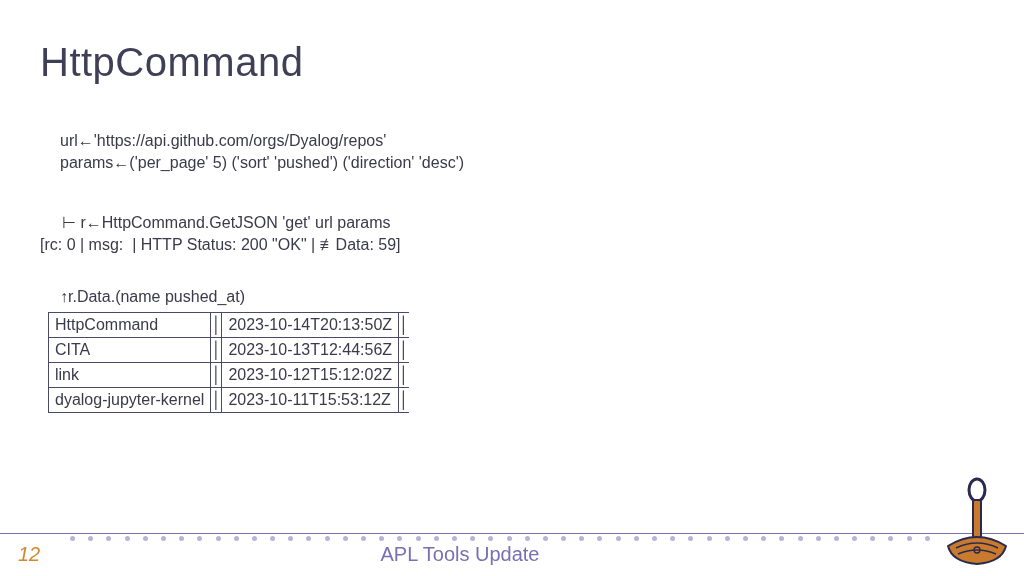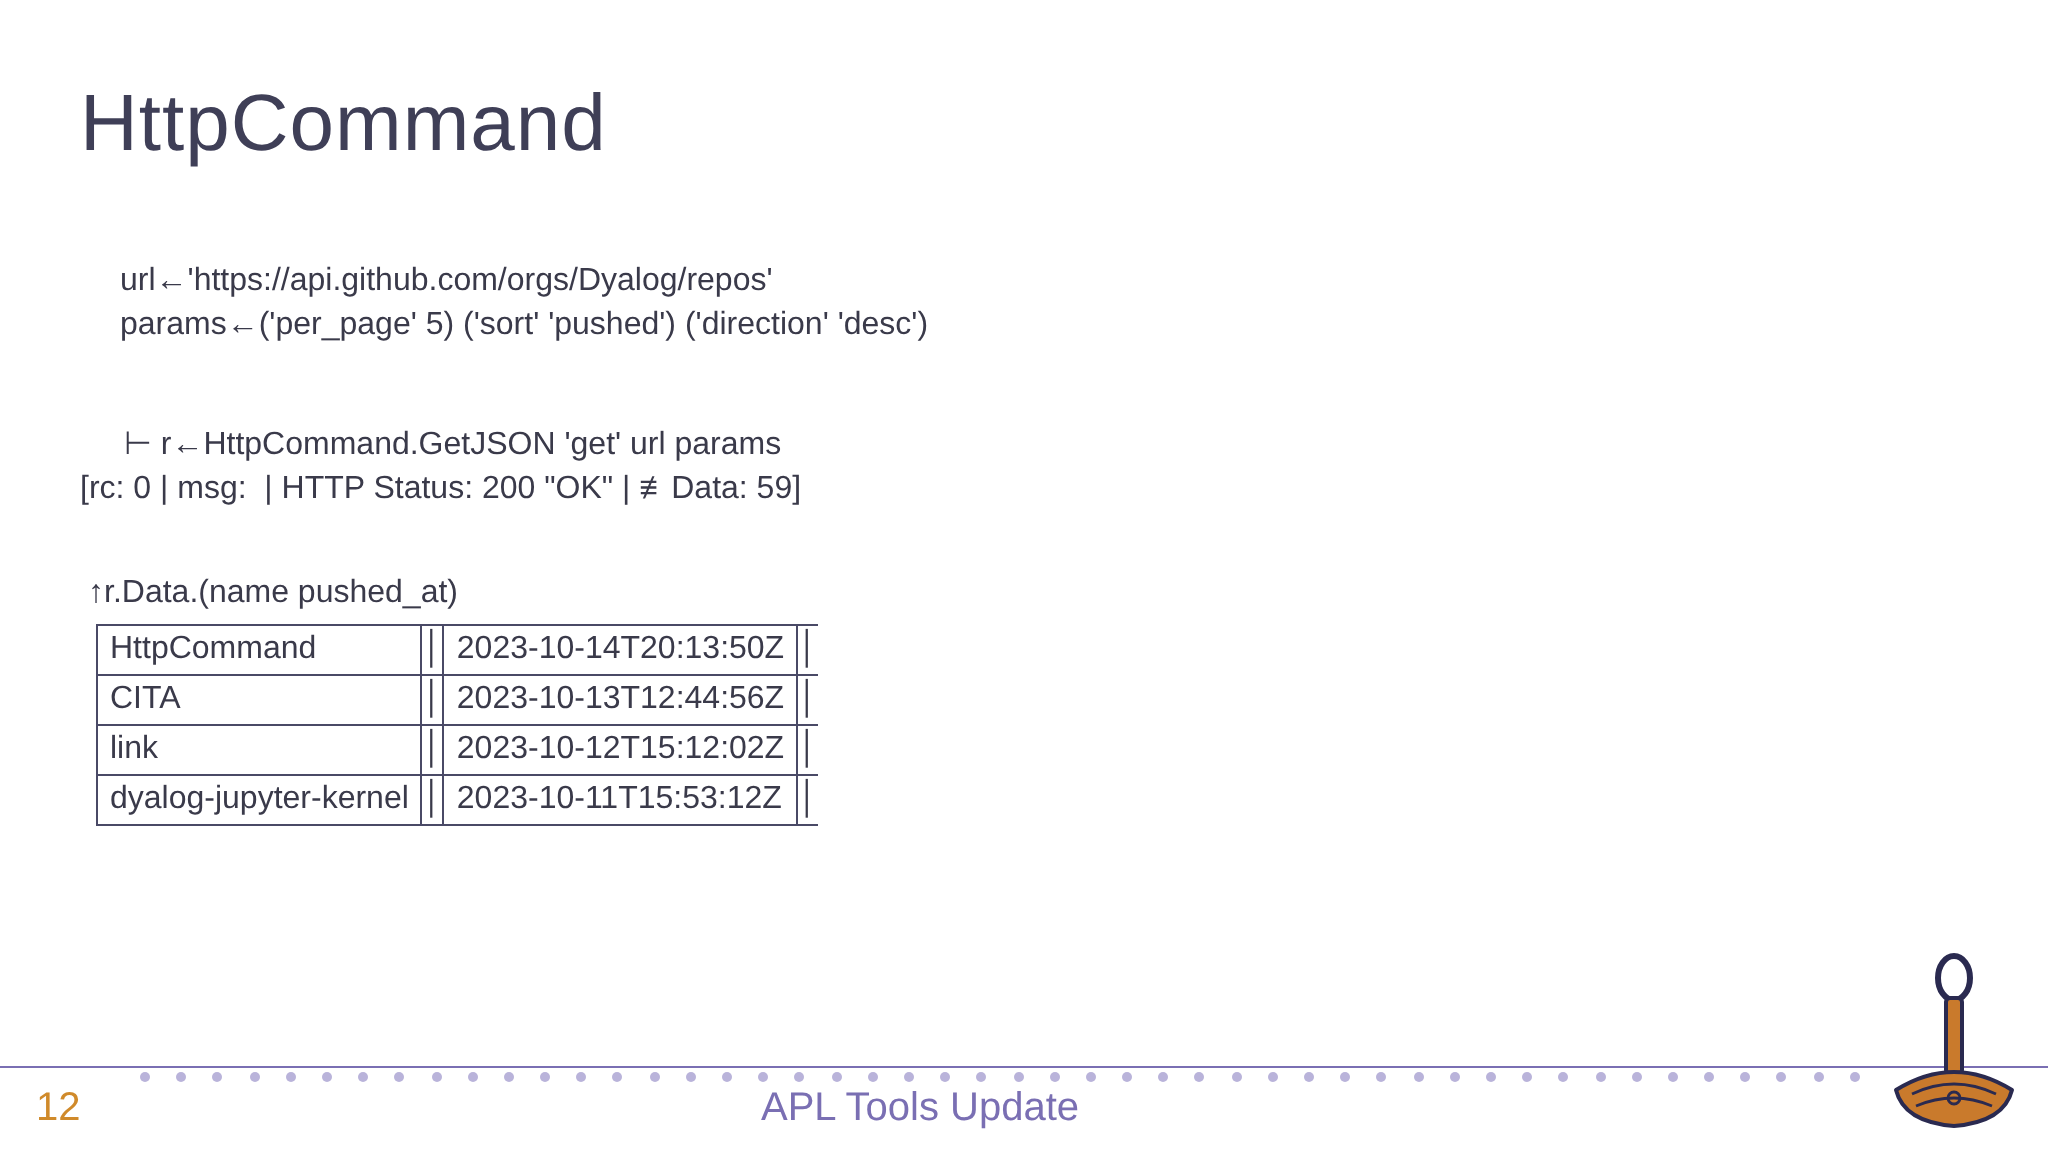--- a/index.html
+++ b/index.html
@@ -2,29 +2,29 @@
 <html><head>
 <meta charset="utf-8">
 <style>
   * { margin: 0; padding: 0; box-sizing: border-box; }
   html, body { width: 1024px; height: 576px; font-family: "Segoe UI", "Helvetica Neue", Arial, sans-serif; background: #fff; color: #3a3a4a; }
   .slide { position: relative; width: 1024px; height: 576px; }
   .title { position: absolute; top: 40px; left: 40px; font-size: 40px; font-weight: 400; color: #3f3f57; letter-spacing: 0.5px; }
   .code-block { position: absolute; top: 130px; left: 60px; font-size: 16px; line-height: 1.35; color: #3a3a4a; font-family: "Segoe UI", Arial, sans-serif; white-space: pre; }
   .result-block { position: absolute; top: 212px; left: 40px; font-size: 16px; line-height: 1.35; color: #3a3a4a; white-space: pre; }
   .result-block .indented { padding-left: 22px; display: inline-block; }
-  .data-expr { position: absolute; top: 288px; left: 44px; font-size: 16px; color: #3a3a4a; }
+  .data-expr { position: absolute; top: 288px; left: 60px; font-size: 16px; color: #3a3a4a; }
   .table-wrap { position: absolute; top: 312px; left: 48px; }
   .grid-table { border-collapse: collapse; font-size: 16px; color: #3a3a4a; }
   .grid-table td { border: 1px solid #4a4a66; padding: 3px 6px; white-space: nowrap; }
   .grid-table td.sep { border-left: none; border-right: none; padding: 3px 0; }
   .footer-line { position: absolute; bottom: 42px; left: 0; width: 1024px; height: 1px; background: #7a6fb3; }
   .dots-row { position: absolute; bottom: 34px; left: 70px; width: 860px; height: 6px; display: flex; justify-content: space-between; }
   .dots-row span { width: 5px; height: 5px; border-radius: 50%; background: #b9b3da; display: inline-block; }
-  .page-num { position: absolute; bottom: 10px; left: 18px; font-size: 20px; color: #d08a2a; font-weight: 500; }
+  .page-num { position: absolute; bottom: 10px; left: 18px; font-size: 20px; color: #d08a2a; font-weight: 500; font-style: italic; }
   .footer-title { position: absolute; bottom: 10px; left: 0; width: 920px; text-align: center; font-size: 20px; color: #7a6fb3; font-weight: 400; }
   .logo { position: absolute; bottom: 6px; right: 12px; }
 </style>
 </head>
 <body>
 <div class="slide">
 
   <div class="title">HttpCommand</div>
 
   <div class="code-block"><span>url←'https://api.github.com/orgs/Dyalog/repos'</span>

